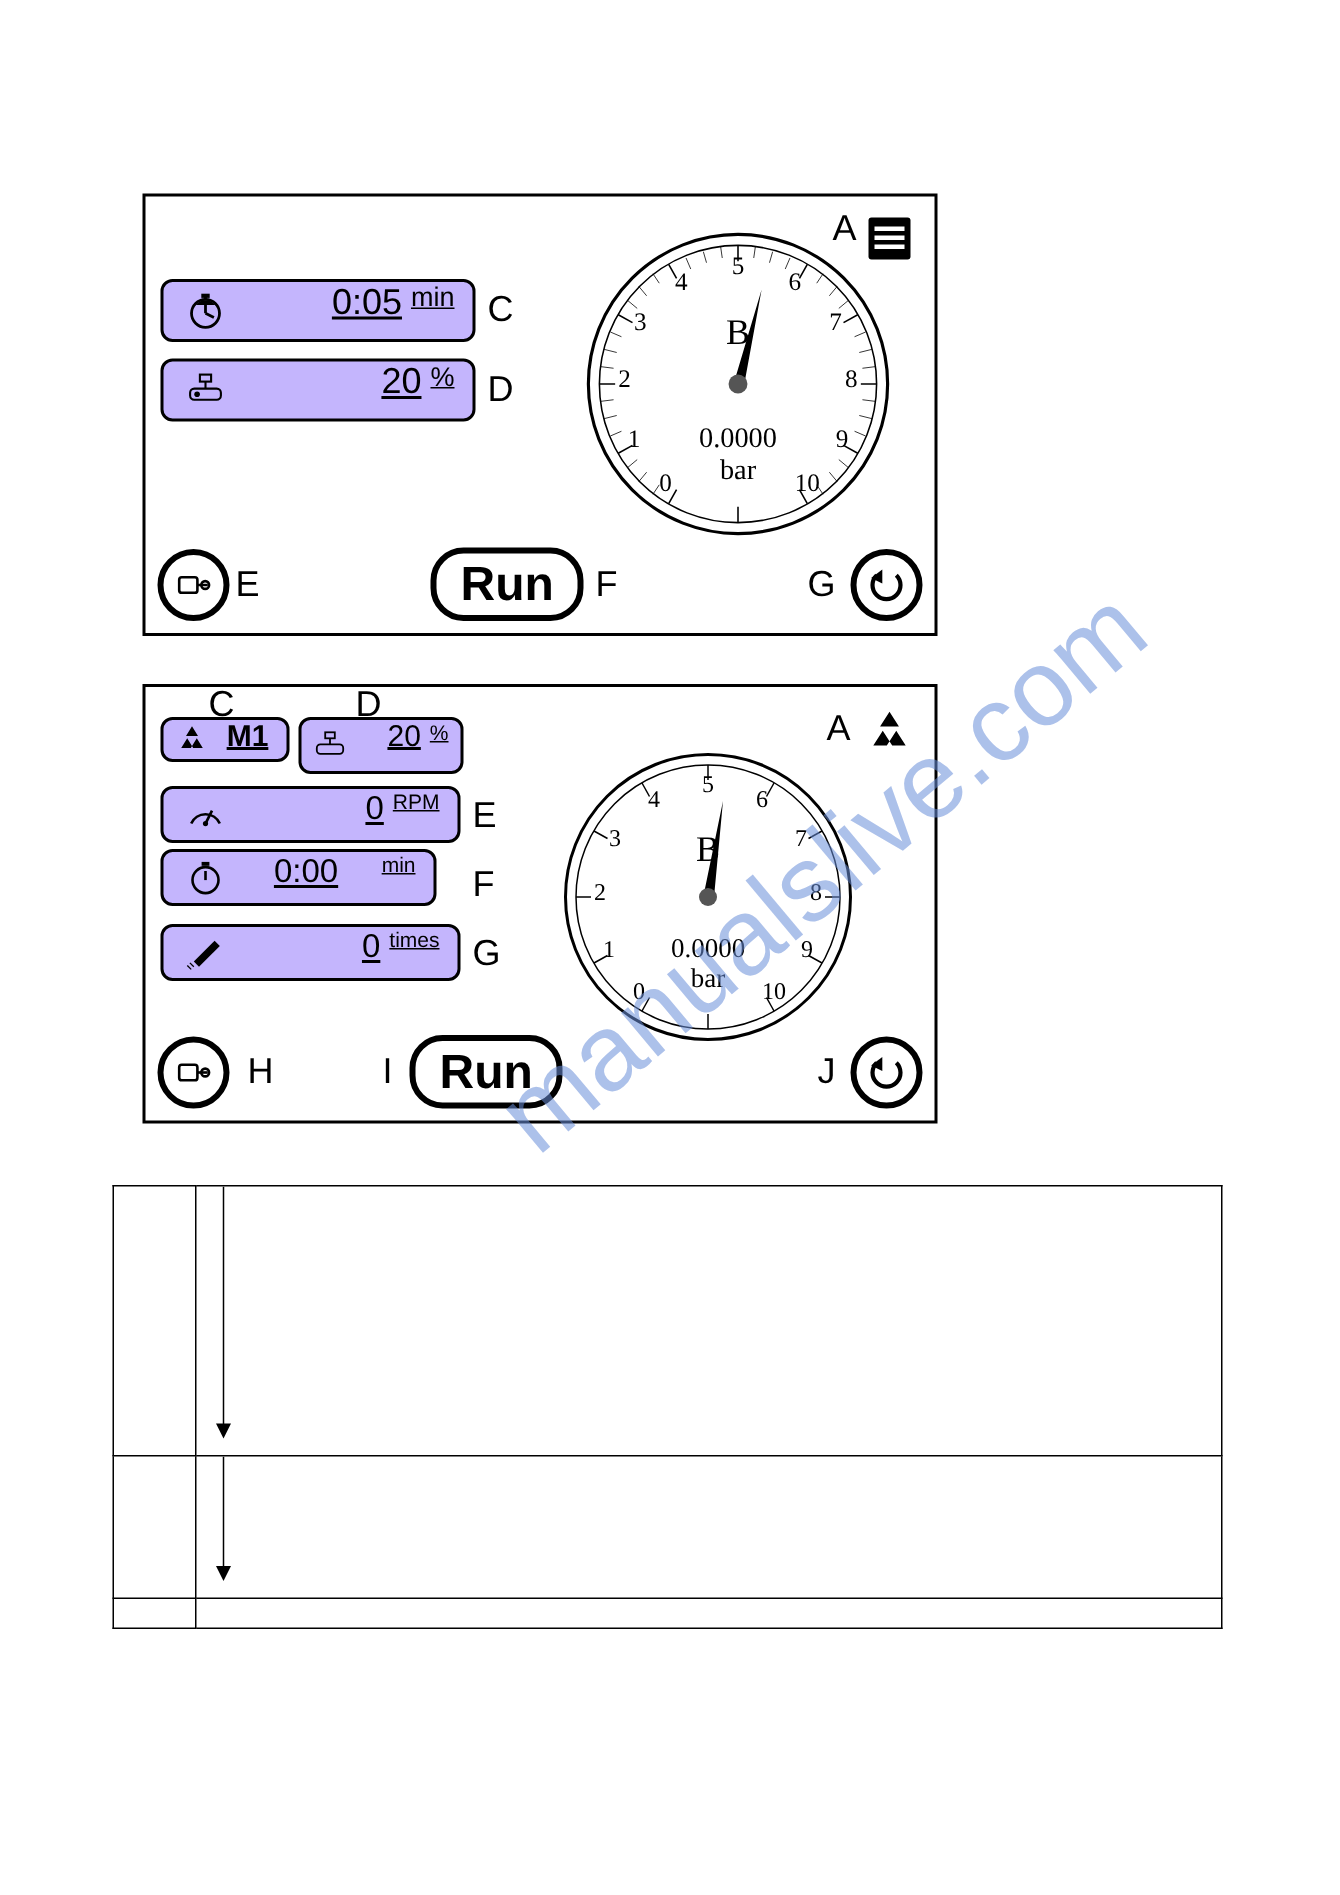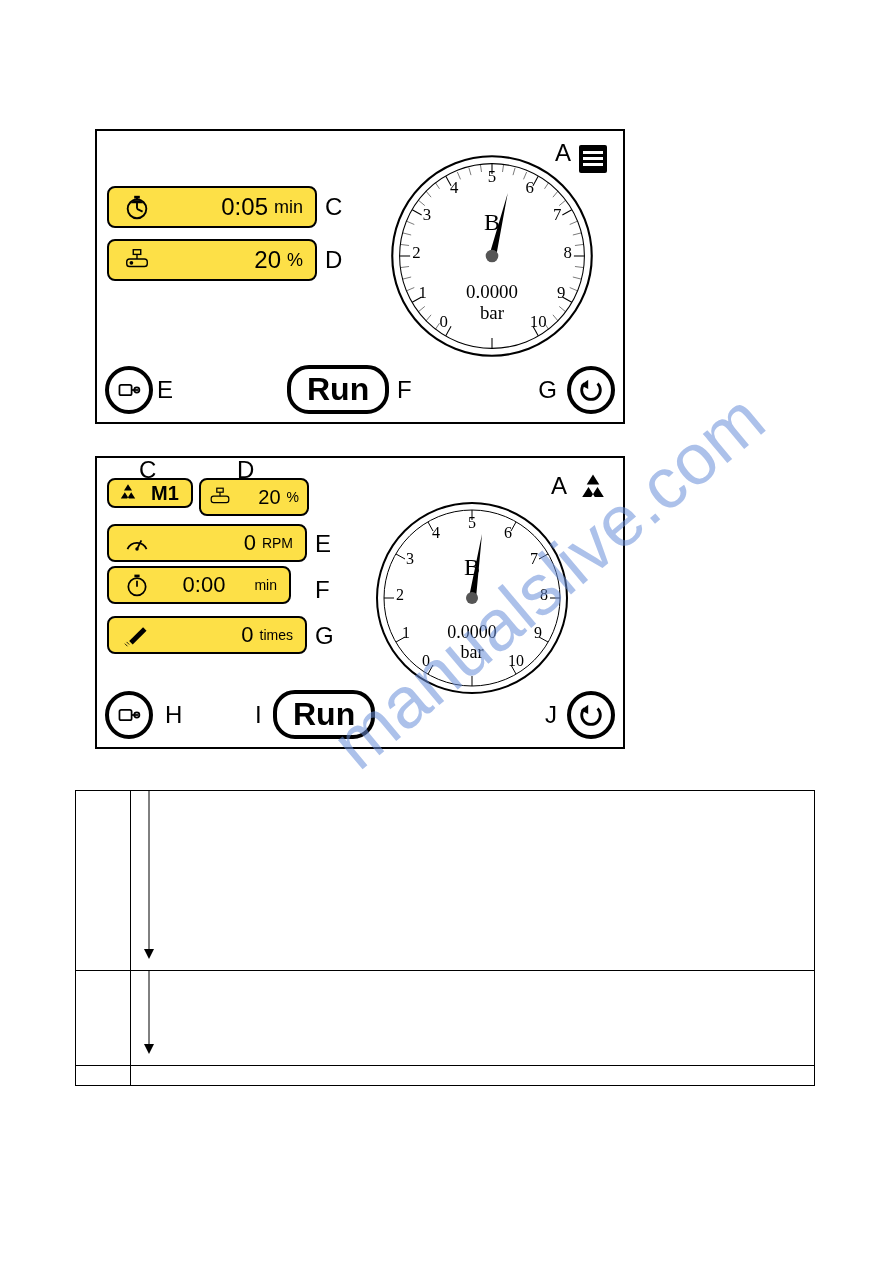--- a/index.html
+++ b/index.html
@@ -28,25 +28,25 @@
     border: 2px solid #000;
     background: #fff;
   }
   .panel1 { left: 95px; top: 129px; width: 530px; height: 295px; }
   .panel2 { left: 95px; top: 456px; width: 530px; height: 293px; }
 
   .info-box {
     position: absolute;
     border: 2px solid #000;
     border-radius: 8px;
-    background: #fde047;
+    background: #c4b5fd;
     display: flex;
-    align-items: center;
     padding: 0 8px;
     height: 42px;
+    text-decoration: underline;
   }
   .icon-cell {
     width: 40px;
     display: flex;
     align-items: center;
     justify-content: center;
   }
   .val-cell {
     flex: 1;
     text-align: right;

